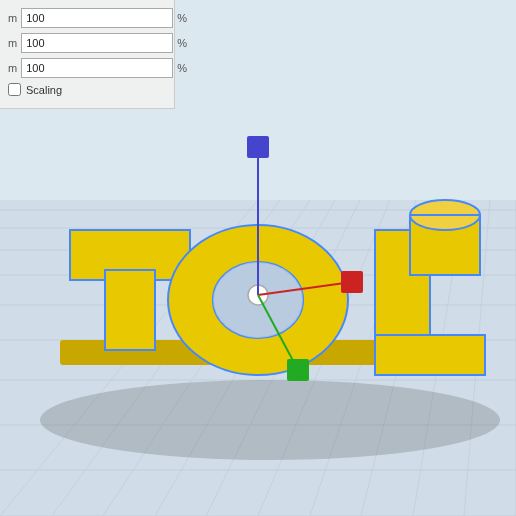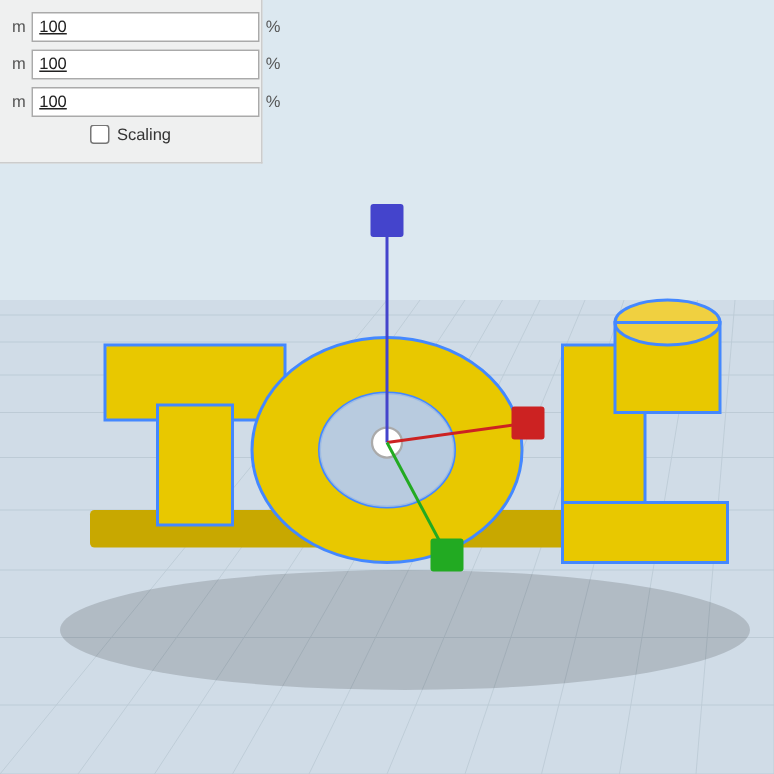--- a/index.html
+++ b/index.html
@@ -59,36 +59,34 @@
     }
 
     .input-field {
       flex: 1;
       height: 20px;
       border: 1px solid #aaa;
       background: white;
       padding: 2px 4px;
       font-size: 11px;
       color: #222;
-      text-decoration: underline;
     }
 
     .unit-label {
       width: 16px;
       font-size: 11px;
       color: #555;
       margin-left: 4px;
     }
 
     .checkbox-row {
       display: flex;
       align-items: center;
       margin-bottom: 4px;
       margin-top: 4px;
-      justify-content: center;
     }
 
     .checkbox-row input[type="checkbox"] {
       margin-right: 5px;
     }
 
     .checkbox-label {
       font-size: 11px;
       color: #333;
     }

